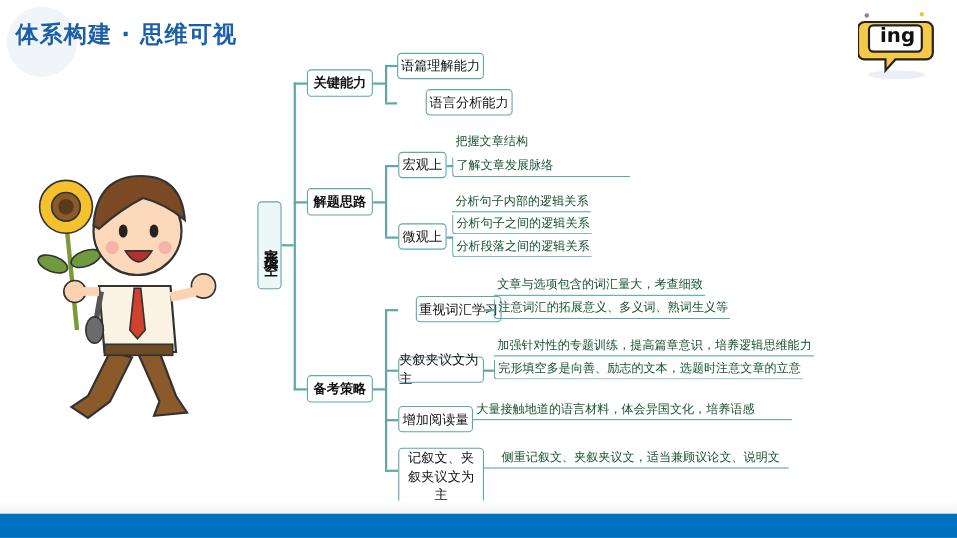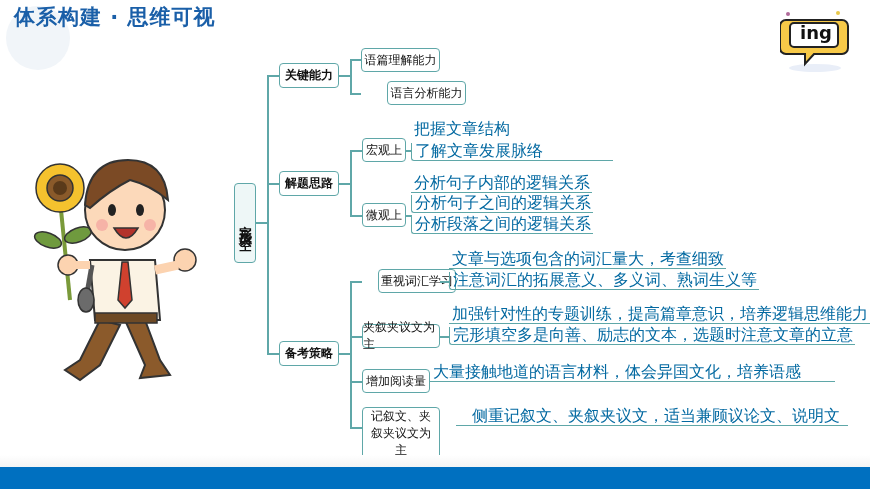--- a/index.html
+++ b/index.html
@@ -1,24 +1,24 @@
 <!DOCTYPE html>
 <html><head>
 <meta charset="utf-8">
 <style>
   html, body { margin:0; padding:0; }
   body { width:870px; height:489px; position:relative; overflow:hidden; background:#ffffff; font-family:"DejaVu Sans", sans-serif; }
   .title-circle { position:absolute; left:6px; top:6px; width:64px; height:64px; border-radius:50%; background:#f1f5f9; }
-  .title { position:absolute; left:14px; top:3px; font-size:21px; font-weight:bold; color:#1a5fa8; letter-spacing:1px; font-family:"DejaVu Sans", sans-serif;text-align:center; }
+  .title { position:absolute; left:14px; top:17px; font-size:21px; font-weight:bold; color:#1a5fa8; letter-spacing:1px; font-family:"DejaVu Sans", sans-serif;text-align:center; }
   .bottom-bar { position:absolute; left:0; top:467px; width:870px; height:22px; background:#0070c0; }
   .bottom-shade { position:absolute; left:0; top:455px; width:870px; height:12px; background:linear-gradient(#ffffff,#f4f4f4); }
   .node { position:absolute; border:1.5px solid #5fa7a8; border-radius:4px; background:#fff; font-size:12px; color:#111; display:flex; align-items:center; justify-content:center; box-sizing:border-box; font-family:"DejaVu Serif", serif; }
   .node.bold { font-weight:bold; font-family:"DejaVu Sans", sans-serif; font-size:12px; }
   .root { background:#eef7f7; writing-mode:vertical-rl; font-weight:bold; font-size:13px; letter-spacing:4px; font-family:"DejaVu Sans", sans-serif; }
-  .leaf { position:absolute; font-size:16px; color:#0369a1; white-space:nowrap; font-family:"DejaVu Serif", serif; border-bottom:1.5px solid #5fa7a8; padding:0 2px 1px 3px; line-height:16px; }
+  .leaf { position:absolute; font-size:11px; color:#14532d; white-space:nowrap; font-family:"DejaVu Serif", serif; border-bottom:1.5px solid #5fa7a8; padding:0 2px 1px 3px; line-height:16px; }
   .leaf.framed { border-left:1.5px solid #5fa7a8; border-radius:0 0 0 3px; }
   .line { position:absolute; background:#5fa7a8; }
   .ing-wrap { position:absolute; left:780px; top:8px; width:70px; height:66px; }
 </style>
 </head>
 <body>
 
 <div class="title-circle"></div>
 <div class="title">体系构建 · 思维可视</div>
 
@@ -143,16 +143,16 @@
 <div class="leaf framed" style="left:449px;top:327px;">完形填空多是向善、励志的文本，选题时注意文章的立意</div>
 
 <div class="node" style="left:362px;top:369px;width:68px;height:24px;">
   <span>增加阅读量</span>
 </div>
 <div class="leaf" style="left:430px;top:364px;padding-right:34px;">大量接触地道的语言材料，体会异国文化，培养语感</div>
 
 <div class="node" style="left:362px;top:407px;width:78px;height:52px;line-height:17px;text-align:center;padding:0 3px;">
   <span>记叙文、夹叙夹议文为主</span>
 </div>
-<div class="leaf" style="left:456px;top:408px;padding-left:16px;padding-right:8px;font-family:Liberation Serif, serif;">侧重记叙文、夹叙夹议文，适当兼顾议论文、说明文</div>
+<div class="leaf" style="left:440px;top:408px;padding-left:16px;padding-right:8px;">侧重记叙文、夹叙夹议文，适当兼顾议论文、说明文</div>
 
 <div class="bottom-shade"></div>
 <div class="bottom-bar"></div>
 
 </body></html>

